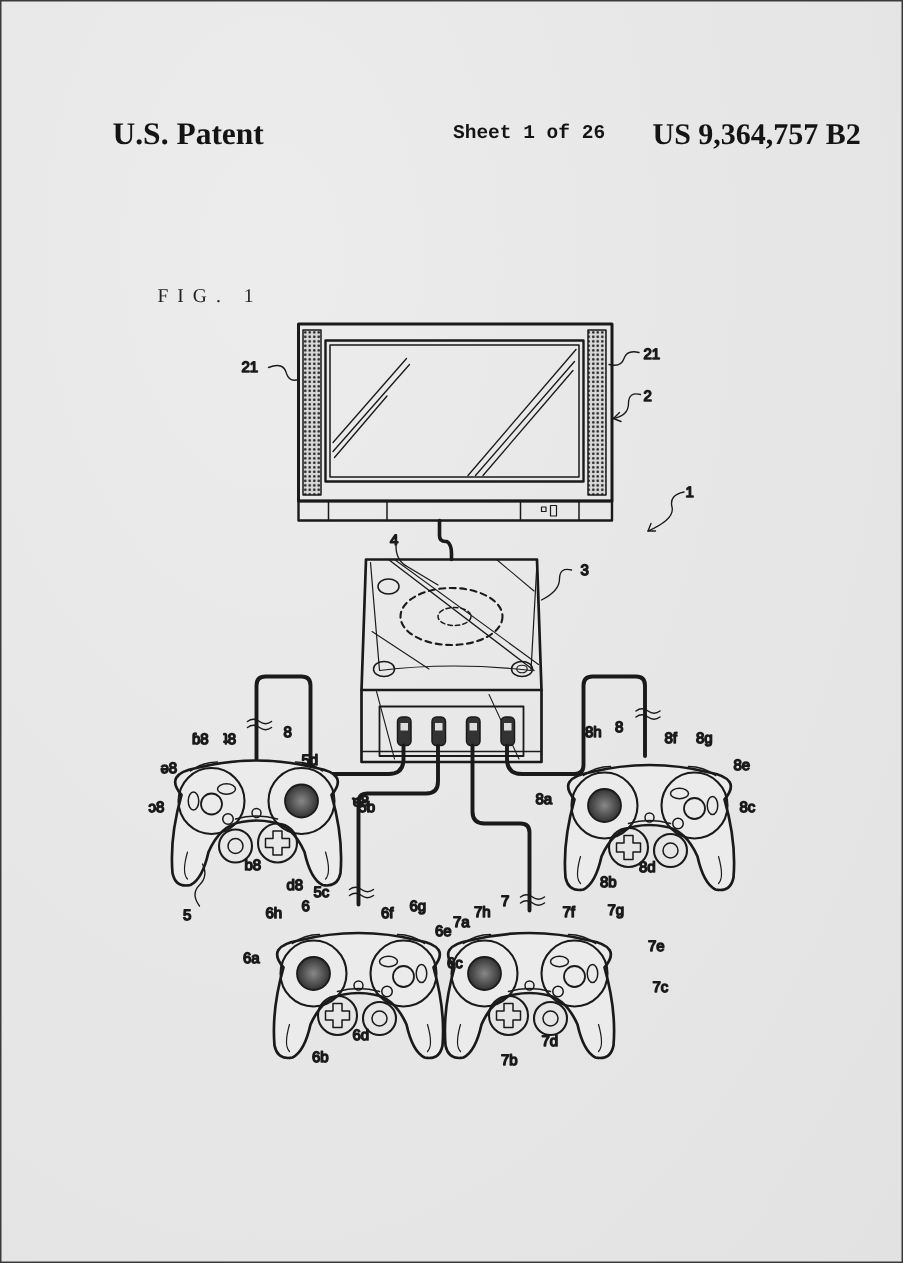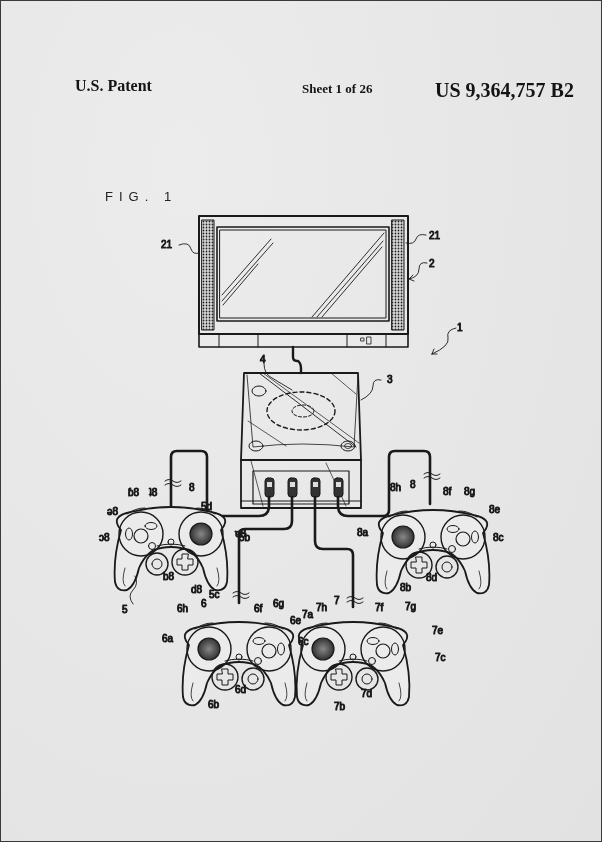--- a/index.html
+++ b/index.html
@@ -10,26 +10,26 @@
   }
   .page {
     position: relative; width: 600px; height: 840px;
     border: 1px solid #3a3a3a;
     background: radial-gradient(ellipse at 30% 20%, #ececec 0%, #e6e6e6 60%, #e2e2e2 100%);
     overflow: hidden;
   }
   .hdr {
     position: absolute; top: 76px; font-weight: bold; color: #141414;
   }
-  .hdr-left { left: 74px; font-size: 16px; }
-  .hdr-mid  { left: 301px; font-size: 13px; top: 80px; }
+  .hdr-left { left: 74px; font-size: 21px; }
+  .hdr-mid  { left: 301px; font-size: 13px; top: 80px; font-family: Liberation Mono, monospace; }
   .hdr-right{ left: 434px; font-size: 20px; top: 78px; }
   .fig-label {
     position: absolute; left: 104px; top: 188px;
-    font-family: Liberation Sans, sans-serif; font-size: 13px;
+    font-family: Liberation Serif, serif; font-size: 13px;
     letter-spacing: 6px; color: #222;
   }
   svg.drawing { position: absolute; left: 0; top: 0; }
   .ref {
     font-family: "Liberation Sans", sans-serif; font-size: 10px; fill: #1c1c1c;
   }
 </style>
 </head>
 <body>
 

